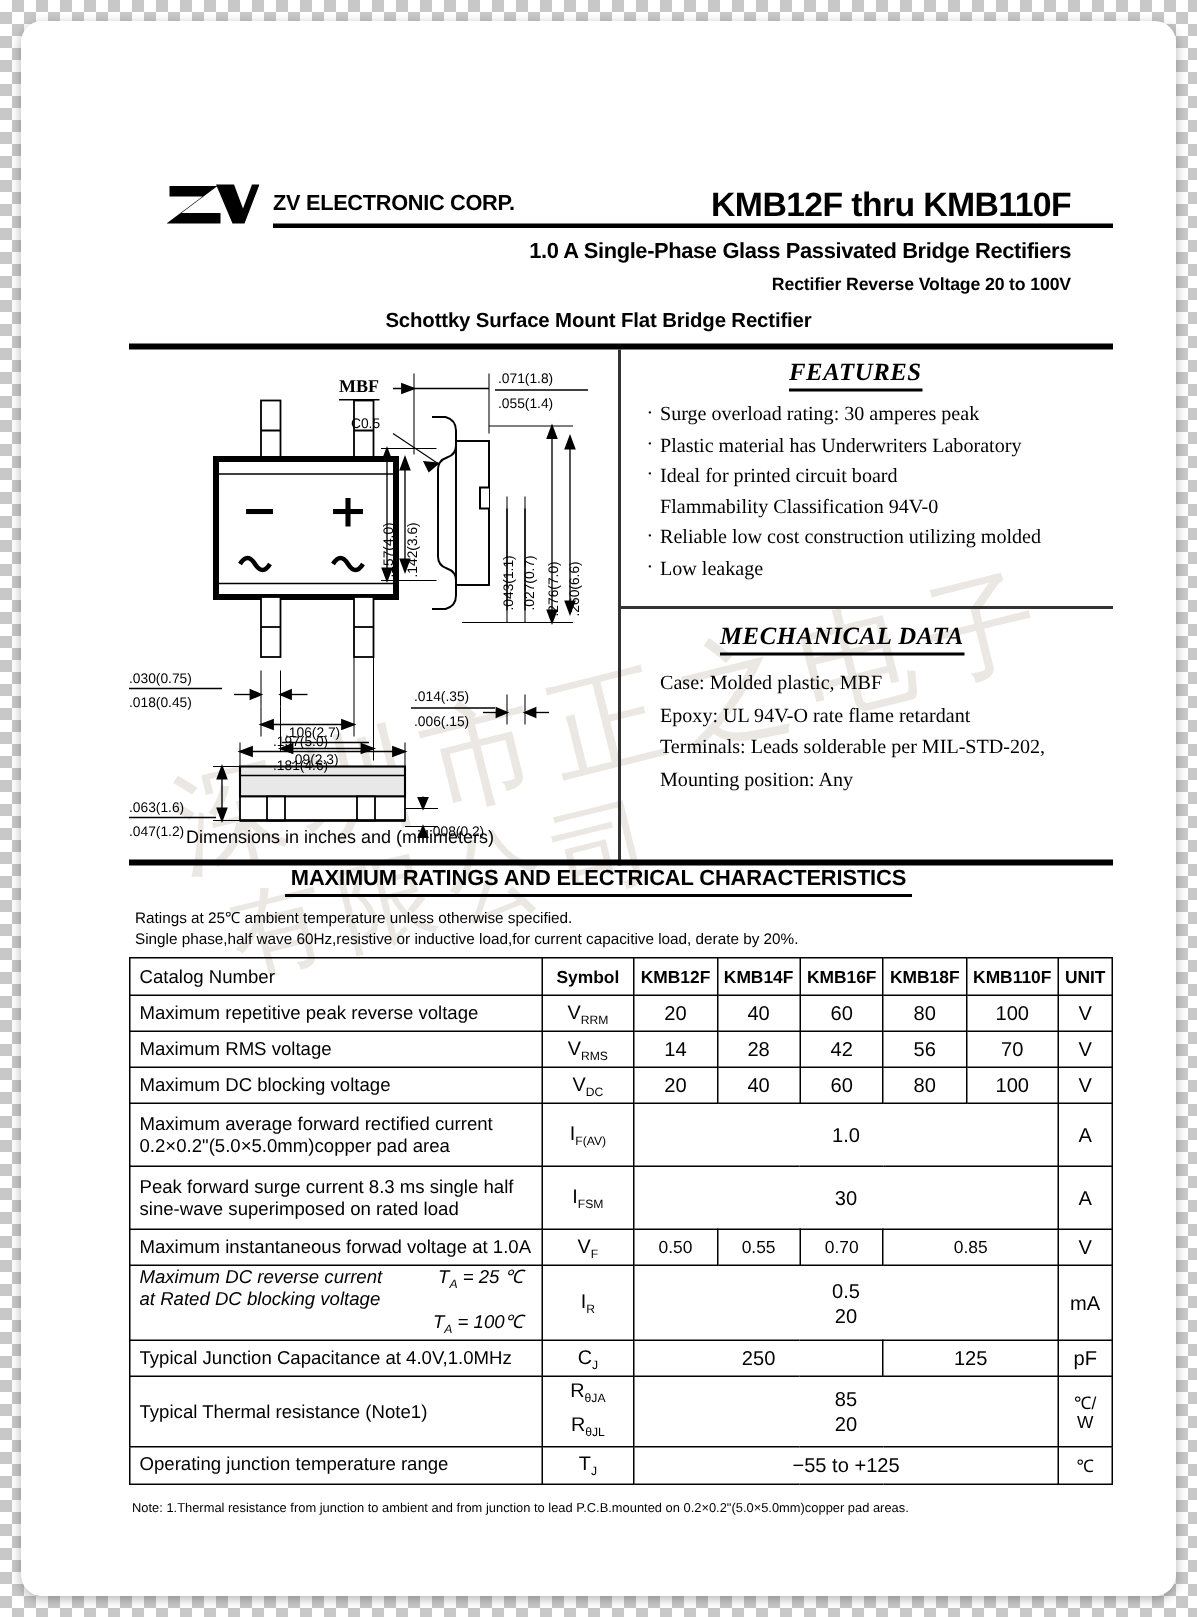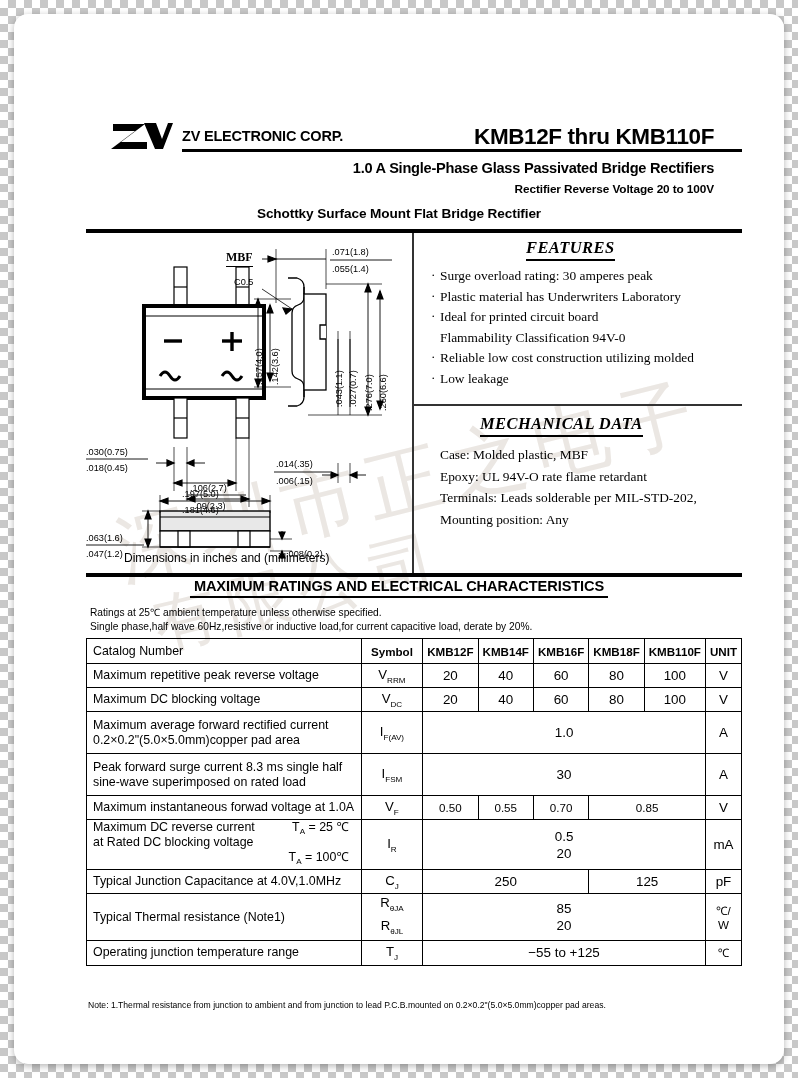--- a/index.html
+++ b/index.html
@@ -465,20 +465,30 @@
           <td class="desc" style="font-size:12.4px;">Maximum repetitive peak reverse voltage</td>
           <td class="symcell"><span>V</span><span class="sub">RRM</span></td>
           <td class="big">20</td>
           <td class="big">40</td>
           <td class="big">60</td>
           <td class="big">80</td>
           <td class="big">100</td>
           <td class="big">V</td>
         </tr>
 
+        <tr style="height:24px;">
+          <td class="desc" style="font-size:12.4px;">Maximum RMS voltage</td>
+          <td class="symcell"><span>V</span><span class="sub">RMS</span></td>
+          <td class="big">14</td>
+          <td class="big">28</td>
+          <td class="big">42</td>
+          <td class="big">56</td>
+          <td class="big">70</td>
+          <td class="big">V</td>
+        </tr>
 
         <tr style="height:24px;">
           <td class="desc" style="font-size:12.4px;">Maximum DC blocking voltage</td>
           <td class="symcell"><span>V</span><span class="sub">DC</span></td>
           <td class="big">20</td>
           <td class="big">40</td>
           <td class="big">60</td>
           <td class="big">80</td>
           <td class="big">100</td>
           <td class="big">V</td>
@@ -508,21 +518,21 @@
           <td class="desc" style="font-size:12.4px;">Maximum instantaneous forwad voltage at 1.0A</td>
           <td class="symcell"><span>V</span><span class="sub">F</span></td>
           <td>0.50</td>
           <td>0.55</td>
           <td>0.70</td>
           <td colspan="2">0.85</td>
           <td class="big">V</td>
         </tr>
 
         <tr style="height:44px;">
-          <td class="desc two-line" style="font-size:12.4px;">
+          <td class="desc two-line" style="font-size:12.4px;font-style:italic;">
             <div>
               <span>Maximum DC reverse current</span>
               <span class="ta-right"><span>T</span><span class="sub">A</span><span> = 25 ℃</span></span>
             </div>
             <div>
               <span>at Rated DC blocking voltage</span>
               <span class="ta-right"><span>T</span><span class="sub">A</span><span> = 100℃</span></span>
             </div>
           </td>
           <td class="symcell"><span>I</span><span class="sub">R</span></td>

